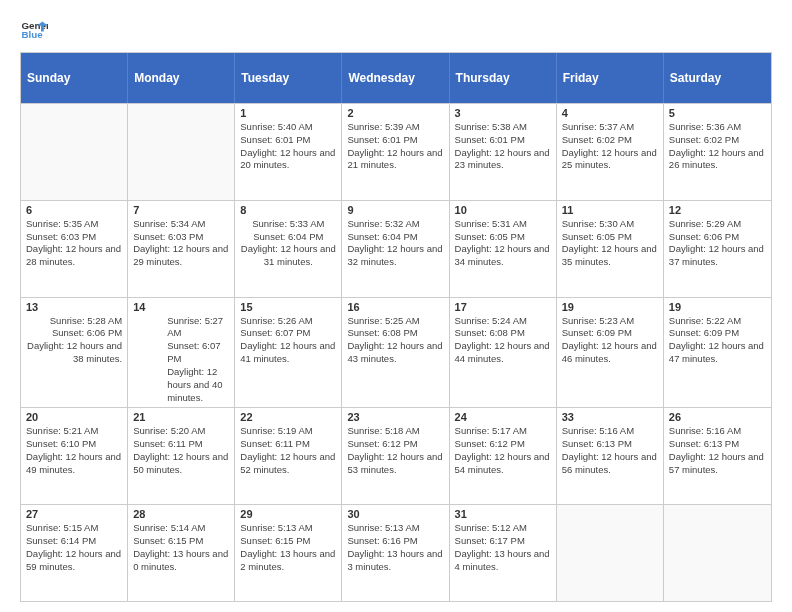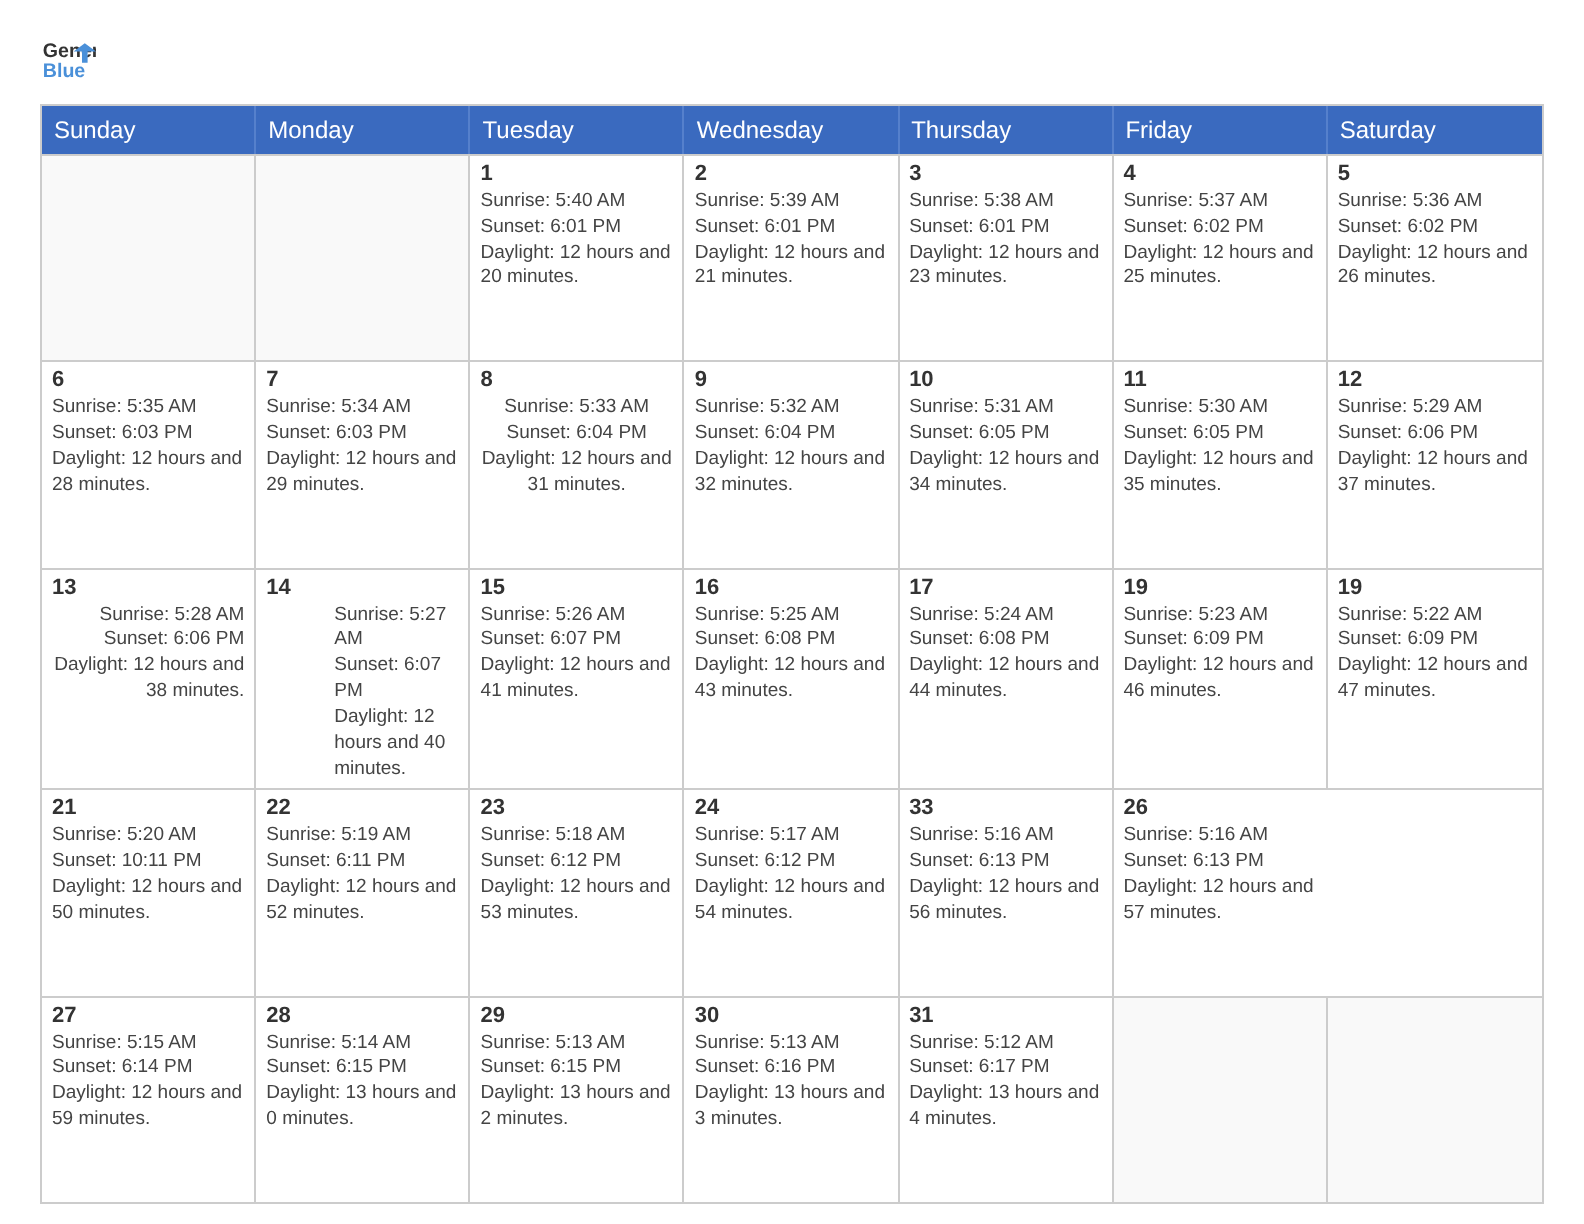--- a/index.html
+++ b/index.html
@@ -51,24 +51,24 @@
       display: flex;
       flex-direction: column;
       border: 1px solid #ccc;
     }
     .cal-header {
       display: grid;
       grid-template-columns: repeat(7, 1fr);
       background: #3a6abf;
     }
     .cal-header-cell {
-      padding: 5px 6px;
+      padding: 18px 6px;
       color: #fff;
       font-size: 12px;
-      font-weight: normal;
+      font-weight: bold;
       border-right: 1px solid #5580cc;
     }
     .cal-header-cell:last-child { border-right: none; }
     .cal-body {
       flex: 1;
       display: flex;
       flex-direction: column;
     }
     .cal-row {
       display: grid;
@@ -244,23 +244,29 @@
           </div>
           <div class="cal-cell">
             <div class="day-num">19</div>
             <div class="day-info" style="white-space: pre-line;">Sunrise: 5:22 AM
 Sunset: 6:09 PM
 Daylight: 12 hours and 47 minutes.</div>
           </div>
         </div>
         <div class="cal-row">
           <div class="cal-cell">
+            <div class="day-num">20</div>
+            <div class="day-info" style="white-space: pre-line;">Sunrise: 5:21 AM
+Sunset: 6:10 PM
+Daylight: 12 hours and 49 minutes.</div>
+          </div>
+          <div class="cal-cell">
             <div class="day-num">21</div>
             <div class="day-info" style="white-space: pre-line;">Sunrise: 5:20 AM
-Sunset: 10:11 PM
+Sunset: 6:11 PM
 Daylight: 12 hours and 50 minutes.</div>
           </div>
           <div class="cal-cell">
             <div class="day-num">22</div>
             <div class="day-info" style="white-space: pre-line;">Sunrise: 5:19 AM
 Sunset: 6:11 PM
 Daylight: 12 hours and 52 minutes.</div>
           </div>
           <div class="cal-cell">
             <div class="day-num">23</div>

